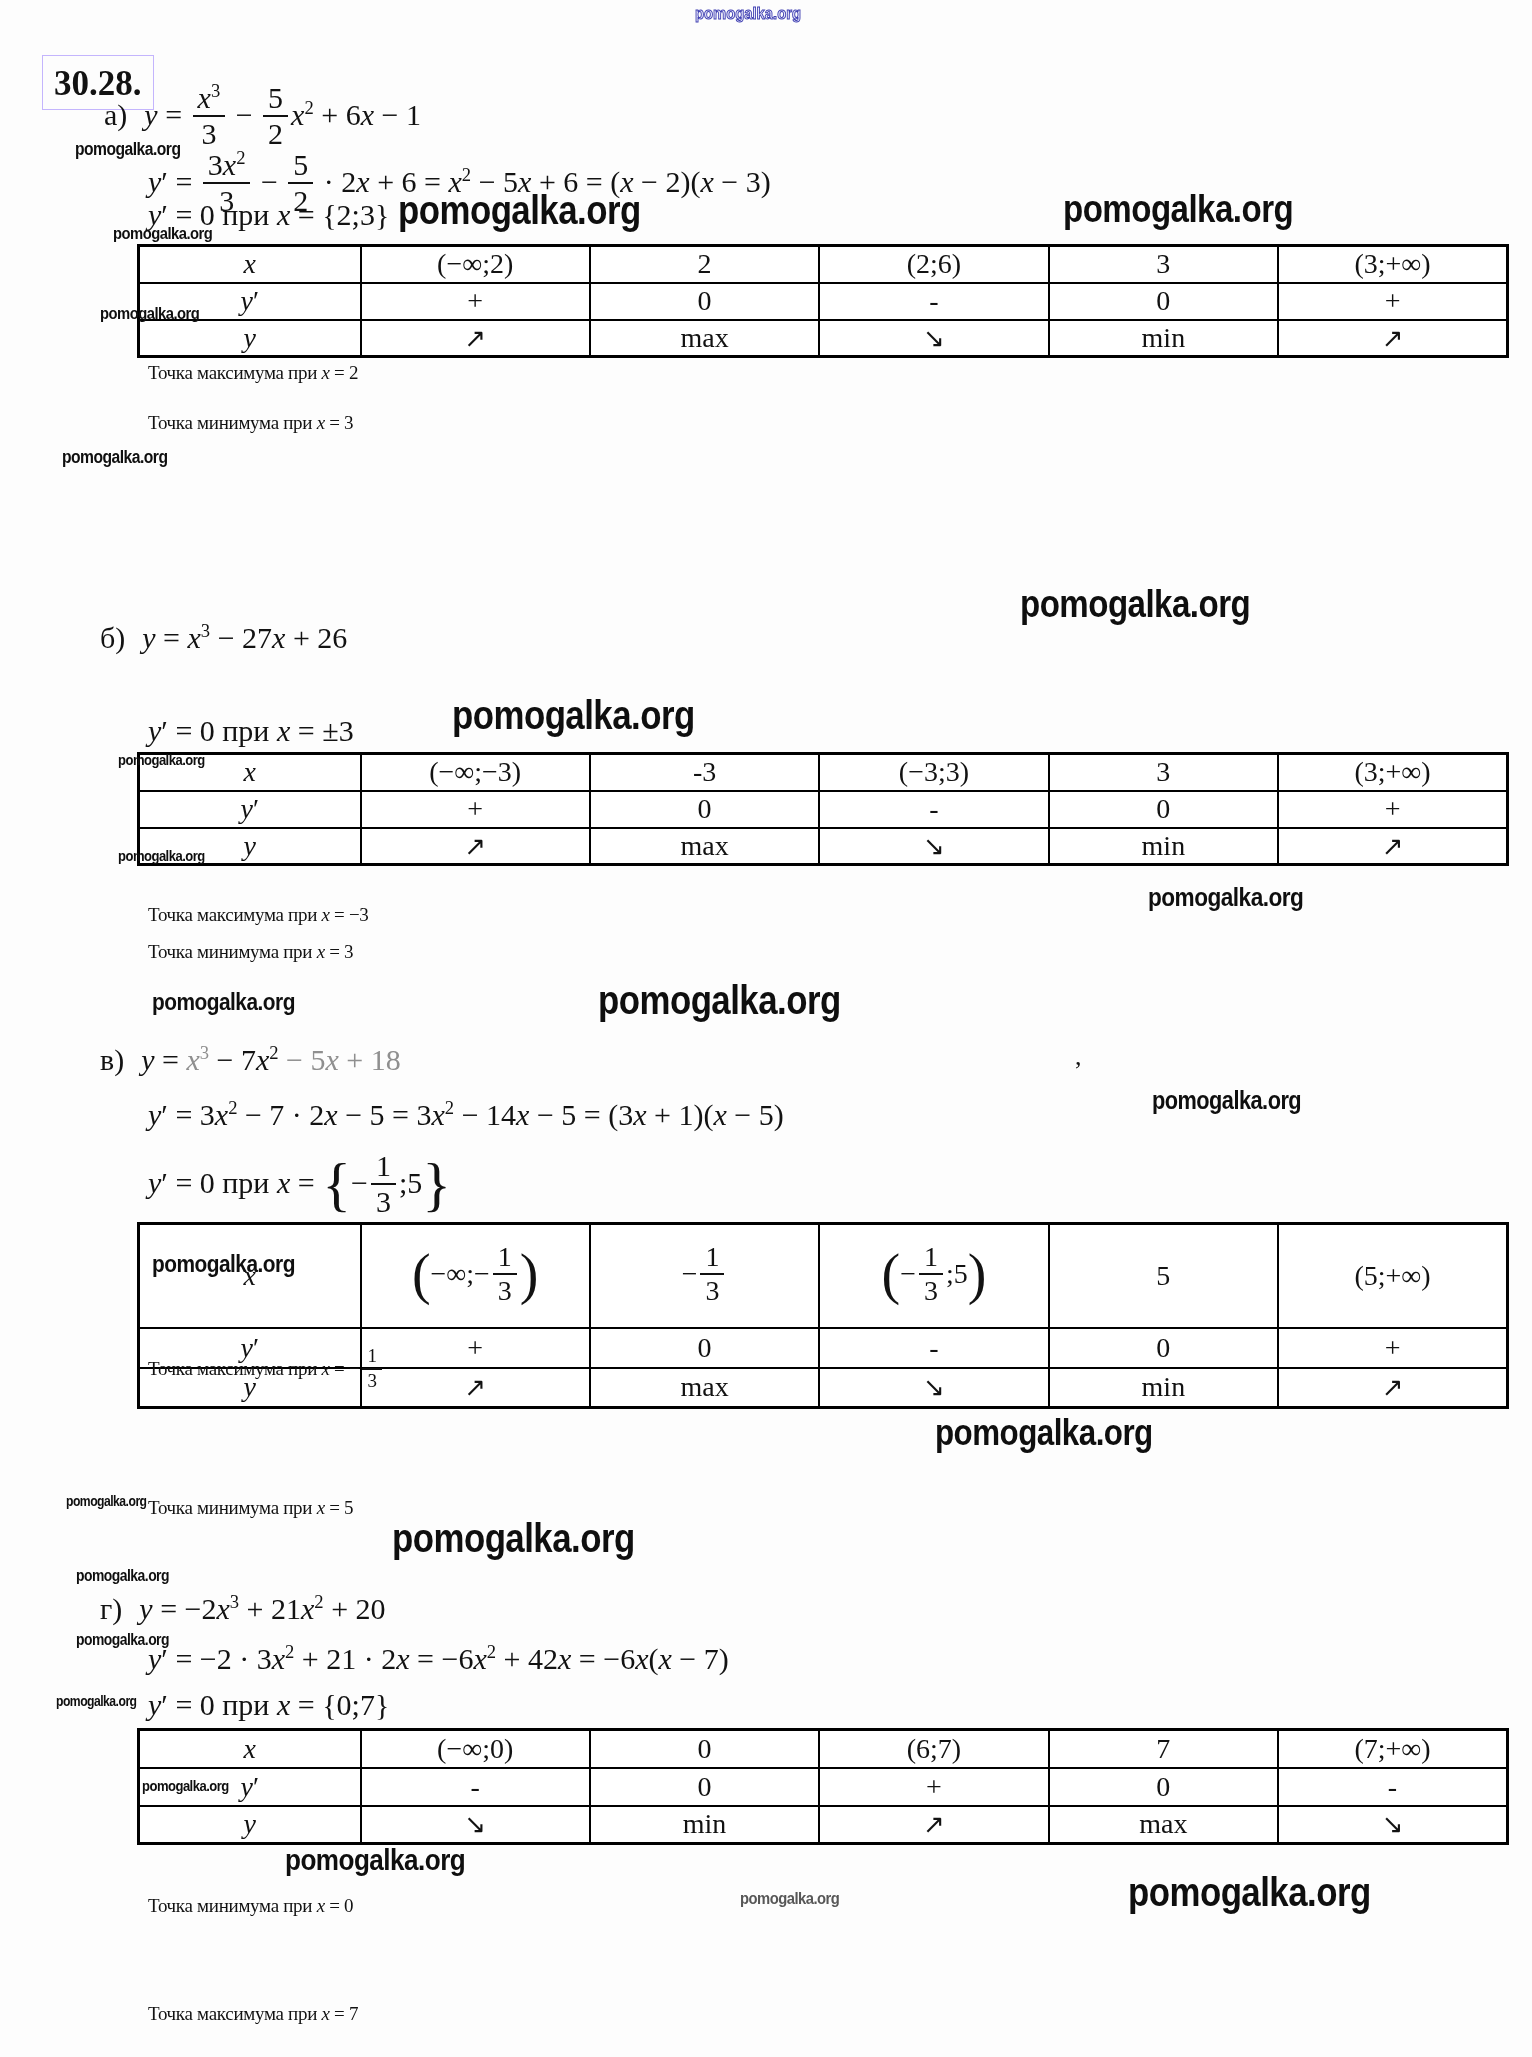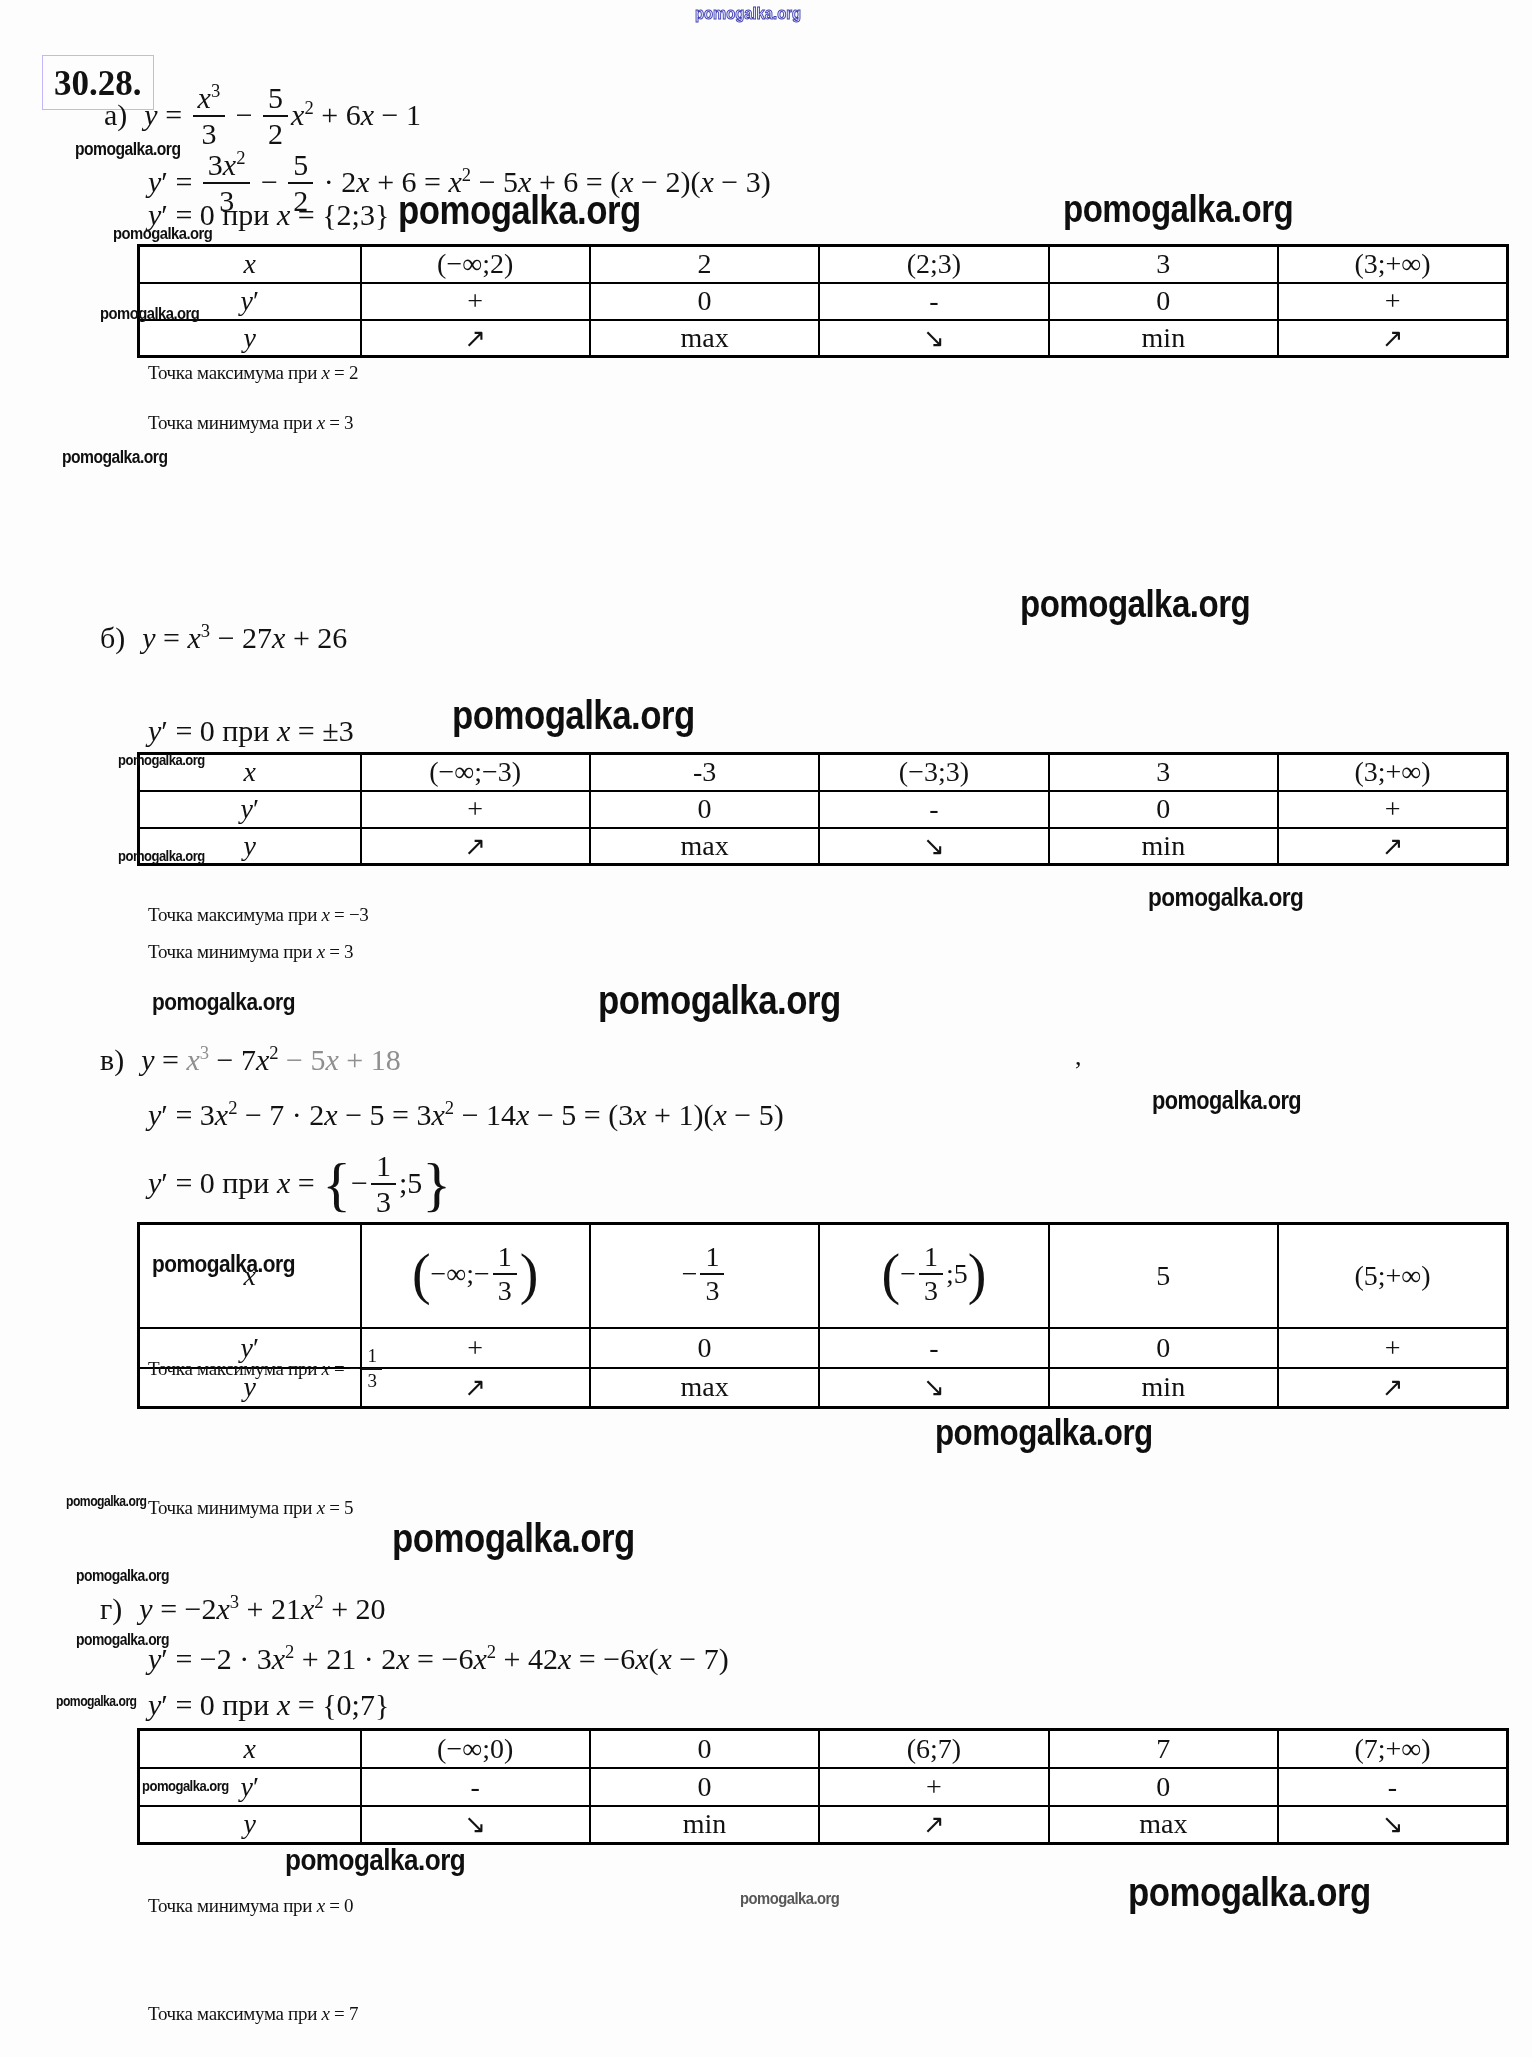--- a/index.html
+++ b/index.html
@@ -62,21 +62,21 @@
         <col>
         <col>
         <col>
         <col>
       </colgroup>
     <tbody>
         <tr style="height:37px">
       <td><span class="mi">x</span></td>
       <td><span class="mt">(−∞;2)</span></td>
       <td><span class="mt">2</span></td>
-      <td><span class="mt">(2;3)</span></td>
+      <td><span class="mt">(2;6)</span></td>
       <td><span class="mt">3</span></td>
       <td><span class="mt">(3;+∞)</span></td>
     </tr>
     <tr style="height:37px">
       <td><span class="mi">y</span><span class="mt">′</span></td>
       <td><span class="mt">+</span></td>
       <td><span class="mt">0</span></td>
       <td><span class="mt">-</span></td>
       <td><span class="mt">0</span></td>
       <td><span class="mt">+</span></td>

